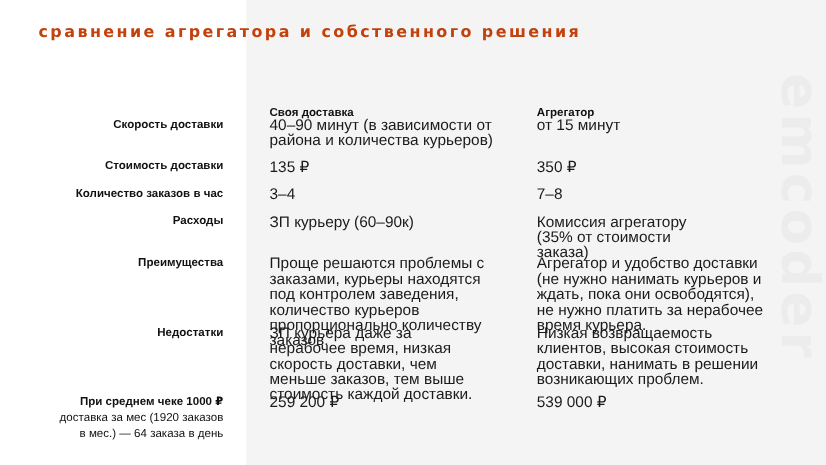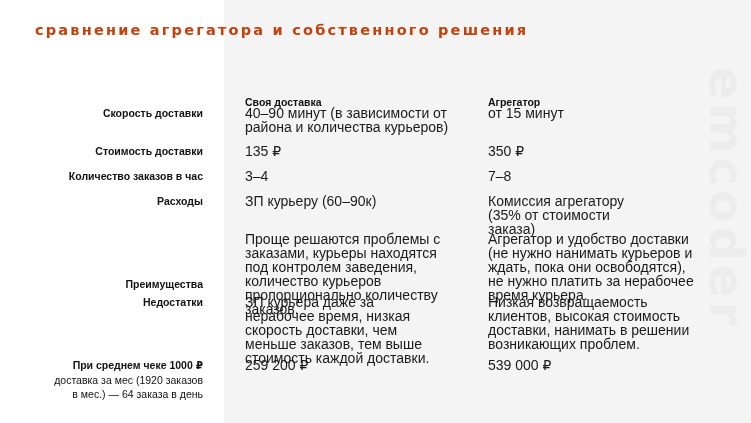--- a/index.html
+++ b/index.html
@@ -106,21 +106,21 @@
   <div class="cell c2" style="top:169px;">7–8</div>
 </div>
 
 <div>
   <div class="row-label" style="top:194px;">Расходы</div>
   <div class="cell c1" style="top:194px;">ЗП курьеру (60–90к)</div>
   <div class="cell c2" style="top:194px; width:160px;">Комиссия агрегатору (35% от стоимости заказа)</div>
 </div>
 
 <div>
-  <div class="row-label" style="top:232px;margin-top:45px;">Преимущества</div>
+  <div class="row-label" style="top:232px;">Преимущества</div>
   <div class="cell c1" style="top:232px; width:208px;">Проще решаются проблемы с заказами, курьеры находятся под контролем заведения, количество курьеров пропорционально количеству заказов.</div>
   <div class="cell c2" style="top:232px; width:212px;">Агрегатор и удобство доставки (не нужно нанимать курьеров и ждать, пока они освободятся), не нужно платить за нерабочее время курьера.</div>
 </div>
 
 <div>
   <div class="row-label" style="top:295px;">Недостатки</div>
   <div class="cell c1" style="top:295px; width:200px;">ЗП курьера даже за нерабочее время, низкая скорость доставки, чем меньше заказов, тем выше стоимость каждой доставки.</div>
   <div class="cell c2" style="top:295px; width:212px;">Низкая возвращаемость клиентов, высокая стоимость доставки, нанимать в решении возникающих проблем.</div>
 </div>
 

